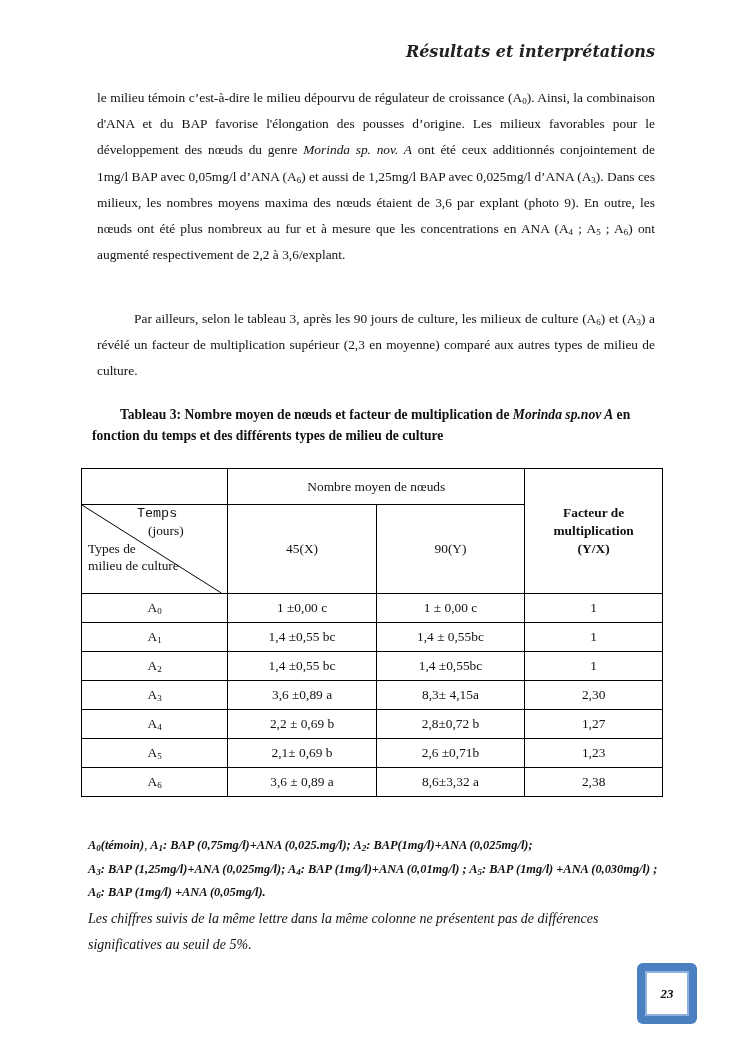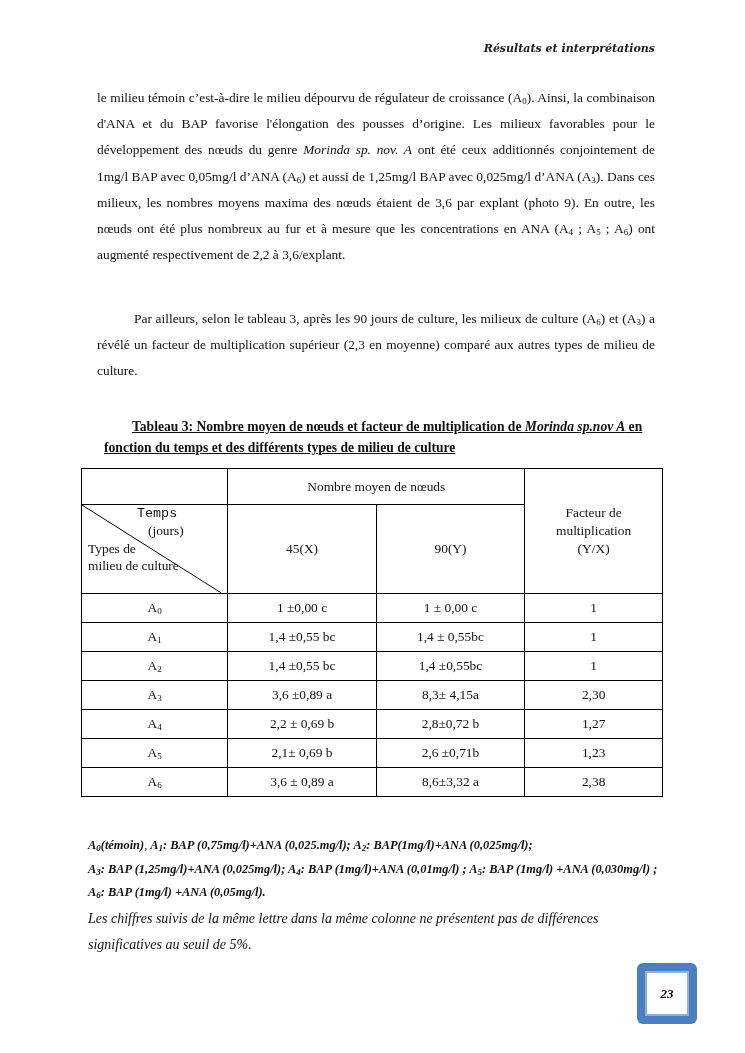--- a/index.html
+++ b/index.html
@@ -1,25 +1,25 @@
 <!DOCTYPE html>
 <html><head>
 <meta charset="utf-8">
 <style>
   html, body { margin: 0; padding: 0; background: #ffffff; }
   body { width: 745px; height: 1053px; position: relative; overflow: hidden;
          font-family: "Liberation Serif", "DejaVu Serif", serif; color: #111; }
   .header { position: absolute; top: 42px; right: 90px; font-family: "DejaVu Serif", serif;
-            font-style: italic; font-weight: bold; font-size: 11px; color: #222; }
+            font-style: italic; font-weight: bold; font-size: 16px; color: #222; }
   .para { position: absolute; left: 97px; width: 558px; font-size: 13.4px; line-height: 26.2px;
           text-align: justify; margin: 0; }
   .p1 { top: 85px; }
   .p2 { top: 306px; text-indent: 37px; }
   .caption { position: absolute; top: 400px; left: 88px; width: 575px; font-size: 13.6px;
-             font-weight: bold; line-height: 21px; margin: 16px; text-indent: 28px; text-decoration: underline; }
+             font-weight: bold; line-height: 21px; margin: 4px; text-indent: 28px; }
   sub { font-size: 9px; vertical-align: -2px; line-height: 0; }
   table { position: absolute; left: 81px; top: 468px; width: 582px; border-collapse: collapse;
           font-size: 13.4px; }
   td, th { border: 1px solid #000; text-align: center; font-weight: normal; padding: 0; }
   .h1 td { height: 35px; }
   .h2 td { height: 88px; }
   .diag { position: relative; text-align: left; width: 146px; }
   .diag svg { position: absolute; left: 0; top: 0; width: 100%; height: 100%; }
   .diag .t1 { position: absolute; left: 55px; top: 1px; font-family: Liberation Mono, monospace; }
   .diag .t2 { position: absolute; left: 66px; top: 18px; }
@@ -46,21 +46,21 @@
 <p class="para p2"><span>Par ailleurs, selon le tableau 3, après les 90 jours de culture, les milieux de culture (A</span><sub>6</sub><span>) et (A</span><sub>3</sub><span>) a révélé un facteur de multiplication supérieur (2,3 en moyenne) comparé aux autres types de milieu de culture.</span></p>
 
 <p class="caption"><span>Tableau 3: Nombre moyen de nœuds et facteur de multiplication de </span><i>Morinda sp.nov A</i><span> en fonction du temps et des différents types de milieu de culture</span></p>
 
 <table>
   <tbody>
       <tr class="h1">
     <td style="border-bottom:1px solid #000;"></td>
     <td colspan="2">Nombre moyen de nœuds</td>
     <td rowspan="2" style="width:137px;">
-      <div style="width:90px;margin:0 auto;line-height:18px;">Facteur de multiplication (Y/X)</div>
+      <div style="width:90px;margin:0 auto;line-height:18px;font-weight:bold;">Facteur de multiplication (Y/X)</div>
     </td>
   </tr>
   <tr class="h2">
     <td class="diag">
       <svg viewBox="0 0 146 88" preserveAspectRatio="none">
             <line x1="0" y1="0" x2="140" y2="88" stroke="#000" stroke-width="1"></line>
           </svg>
       <span class="t1">Temps</span>
       <span class="t2">(jours)</span>
       <span class="t3">Types de</span>

